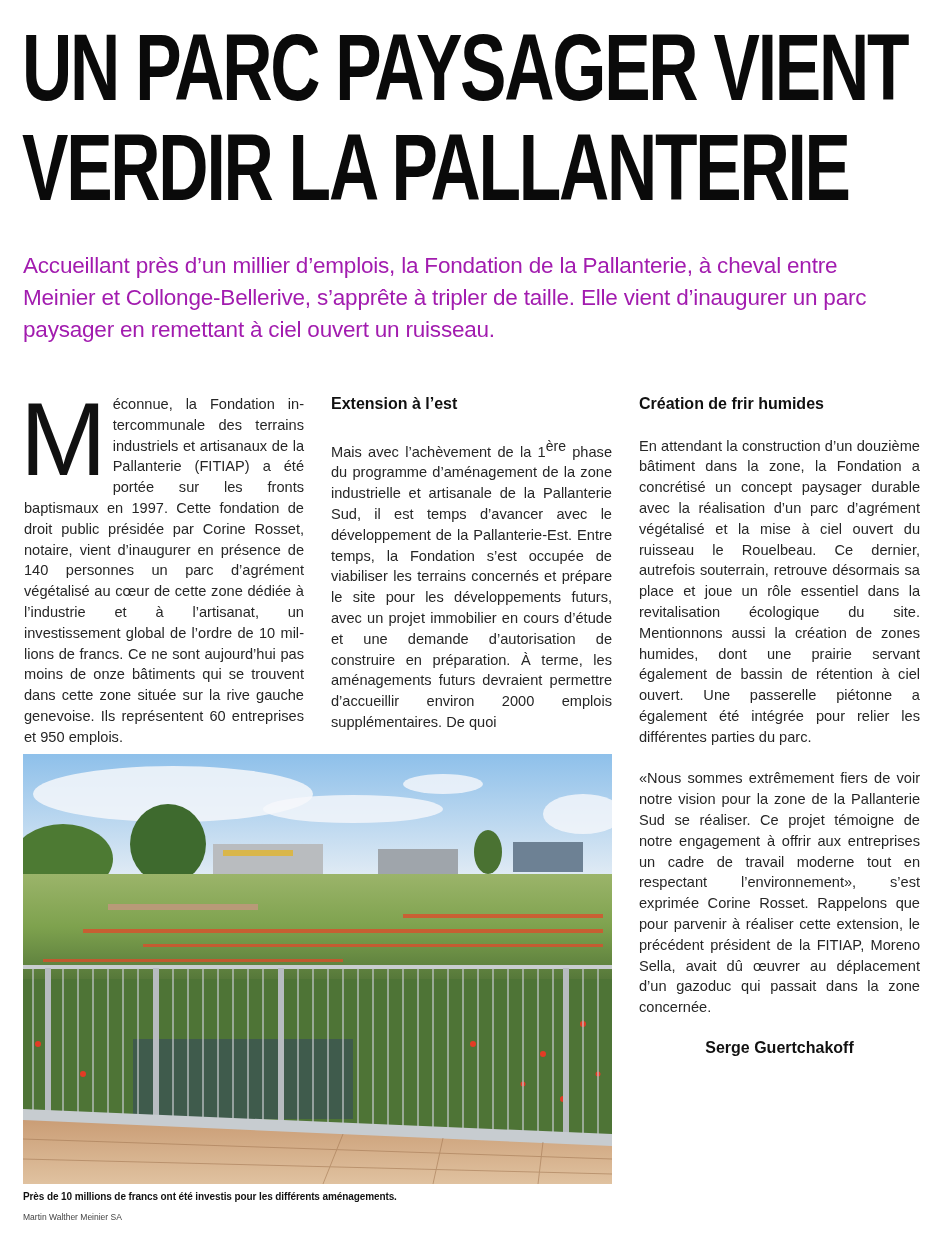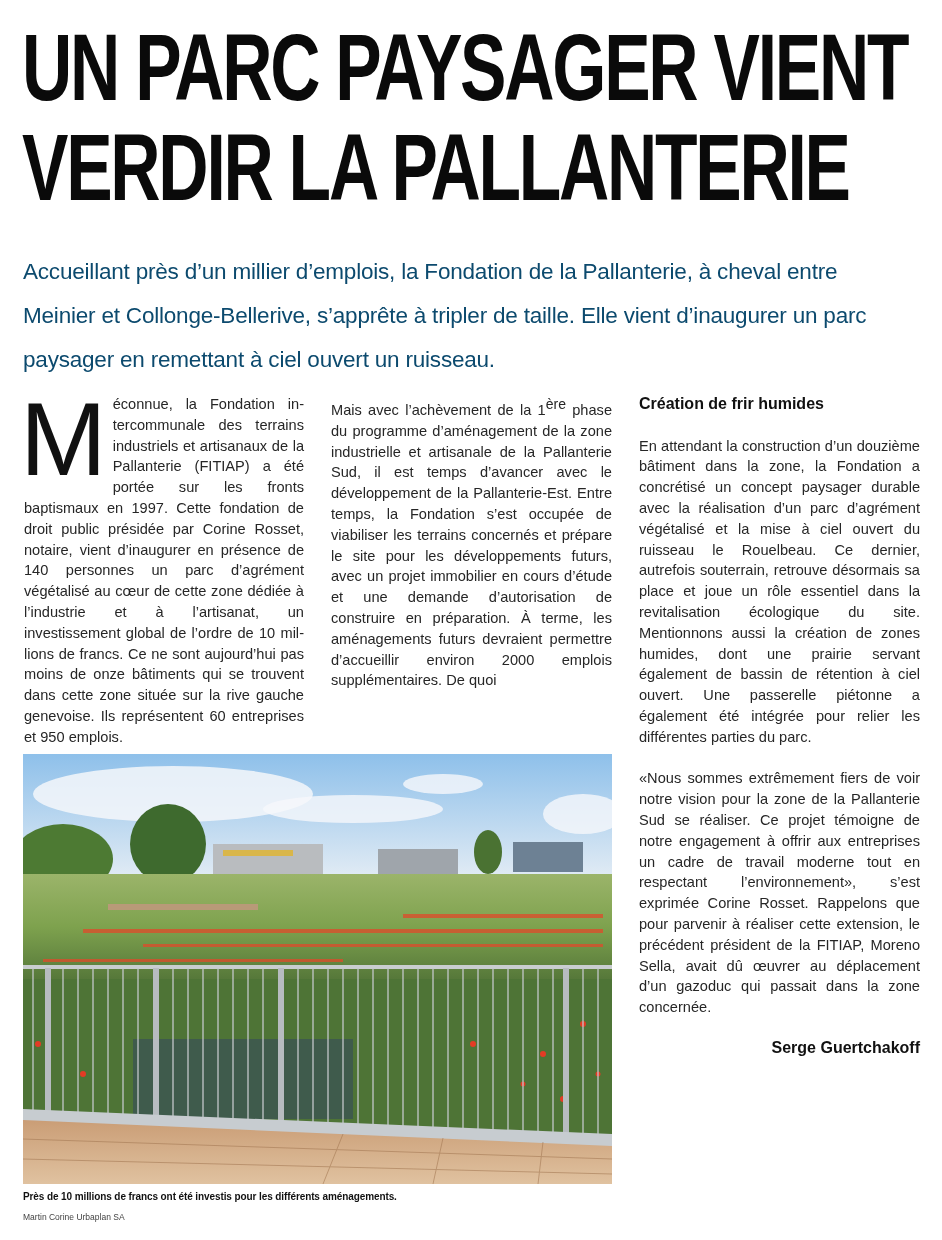--- a/index.html
+++ b/index.html
@@ -10,39 +10,39 @@
     position: absolute; left: 22px; top: 18px; width: 900px;
     font-family: "Liberation Sans", sans-serif; font-weight: 700;
     font-size: 94px; line-height: 100px; letter-spacing: -3px;
     color: #0a0a0a; transform: scaleX(0.74); transform-origin: left top;
     white-space: nowrap;
   }
   .headline span { display: block; }
 
   .lead {
     position: absolute; left: 23px; top: 250px; width: 880px;
-    font-size: 22.5px; line-height: 44px; color: #0c4a6e; letter-spacing: -0.2px;
+    font-size: 22.5px; line-height: 32px; color: #a21caf; letter-spacing: -0.2px;
   }
 
   .col { position: absolute; top: 394px; font-size: 14.6px; line-height: 20.8px; color: #262626; text-align: justify; hyphens: manual; }
   .col1 { left: 24px; width: 280px; }
   .col2 { left: 331px; width: 281px; }
   .col3 { left: 639px; width: 281px; }
 
   .dropcap {
     float: left; font-size: 104px; line-height: 78px; height: 80px;
     margin: 6px 10px 0 -4px; font-weight: 400; color: #111; font-family: "Liberation Sans", sans-serif;
     letter-spacing: -4px;
   }
   .col p { margin-bottom: 20.8px; }
   .col p.last { margin-bottom: 0; }
   .subhead { font-weight: 700; font-size: 16px; line-height: 20.8px; margin-bottom: 20.8px; color: #111; text-align: left; }
   .col sup { font-size: 14px; vertical-align: 6px; }
 
-  .signature { font-weight: 700; font-size: 16px; color: #111; margin-top: 20px; text-align: right; }
+  .signature { font-weight: 700; font-size: 16px; color: #111; margin-top: 20px; text-align: center; }
 
   .photo {
     position: absolute; left: 23px; top: 754px; width: 589px; height: 430px; overflow: hidden;
     background: linear-gradient(180deg, #cfe3f5 0%, #8fbfe6 12%, #e9f1f8 25%, #a7c9e6 30%, #6b8f54 33%, #88a85a 45%, #6f9a47 60%, #4a6e34 85%, #d8b894 88%, #cfa57d 100%);
   }
   .photo svg { position: absolute; left: 0; top: 0; }
 
   .caption {
     position: absolute; left: 23px; top: 1191px; width: 600px;
     font-weight: 700; font-size: 10px; color: #111; letter-spacing: -0.1px; white-space: nowrap;
@@ -60,20 +60,21 @@
 </h1>
 
 <p class="lead">Accueillant près d’un millier d’emplois, la Fondation de la Pallanterie, à cheval entre Meinier et Collonge-Bellerive, s’apprête à tripler de taille. Elle vient d’inaugurer un parc paysager en remettant à ciel ouvert un ruisseau.</p>
 
 <div class="col col1">
   <span class="dropcap">M</span>
   <p class="last">éconnue, la Fondation in­tercommunale des terrains industriels et artisanaux de la Pallanterie (FITIAP) a été portée sur les fronts baptismaux en 1997. Cette fondation de droit public présidée par Corine Rosset, notaire, vient d’inaugu­rer en présence de 140 personnes un parc d’agrément végétalisé au cœur de cette zone dédiée à l’industrie et à l’artisanat, un investissement global de l’ordre de 10 mil­lions de francs. Ce ne sont aujourd’hui pas moins de onze bâtiments qui se trouvent dans cette zone située sur la rive gauche genevoise. Ils représentent 60 entreprises et 950 emplois.</p>
 </div>
 
 <div class="col col2">
+  <h2 class="subhead">Extension à l’est</h2>
   <p class="last"><span>Mais avec l’achèvement de la 1</span><sup>ère</sup><span> phase du programme d’aménagement de la zone industrielle et artisanale de la Pal­lanterie Sud, il est temps d’avancer avec le développement de la Pallanterie-Est. Entre temps, la Fondation s’est occu­pée de viabiliser les terrains concernés et prépare le site pour les développe­ments futurs, avec un projet immobilier en cours d’étude et une demande d’au­torisation de construire en préparation. À terme, les aménagements futurs de­vraient permettre d’accueillir environ 2000 emplois supplémentaires. De quoi</span></p>
 </div>
 
 <div class="col col3">
   <h2 class="subhead">Création de frir humides</h2>
   <p>En attendant la construction d’un dou­zième bâtiment dans la zone, la Fonda­tion a concrétisé un concept paysager durable avec la réalisation d’un parc d’agrément végétalisé et la mise à ciel ouvert du ruisseau le Rouelbeau. Ce dernier, autrefois souterrain, retrouve désormais sa place et joue un rôle es­sentiel dans la revitalisation écologique du site. Mentionnons aussi la création de zones humides, dont une prairie ser­vant également de bassin de rétention à ciel ouvert. Une passerelle piétonne a également été intégrée pour relier les différentes parties du parc.</p>
   <p class="last">«Nous sommes extrêmement fiers de voir notre vision pour la zone de la Pallanterie Sud se réaliser. Ce projet témoigne de notre engagement à of­frir aux entreprises un cadre de tra­vail moderne tout en respectant l’en­vironnement», s’est exprimée Corine Rosset. Rappelons que pour parvenir à réaliser cette extension, le précé­dent président de la FITIAP, Moreno Sella, avait dû œuvrer au déplacement d’un gazoduc qui passait dans la zone concernée.</p>
   <div class="signature">Serge Guertchakoff</div>
 </div>
 
@@ -175,13 +176,13 @@
       <line x1="0" y1="385" x2="589" y2="405"></line>
         <line x1="0" y1="405" x2="589" y2="420"></line>
       <line x1="320" y1="380" x2="300" y2="430"></line>
         <line x1="420" y1="384" x2="410" y2="430"></line>
         <line x1="520" y1="388" x2="515" y2="430"></line>
     </g>
   </svg>
 </div>
 
 <div class="caption">Près de 10 millions de francs ont été investis pour les différents aménagements.</div>
-<div class="credit">Martin Corine Urbaplan SA</div>
+<div class="credit">Martin Walther Meinier SA</div>
 
 </body></html>

